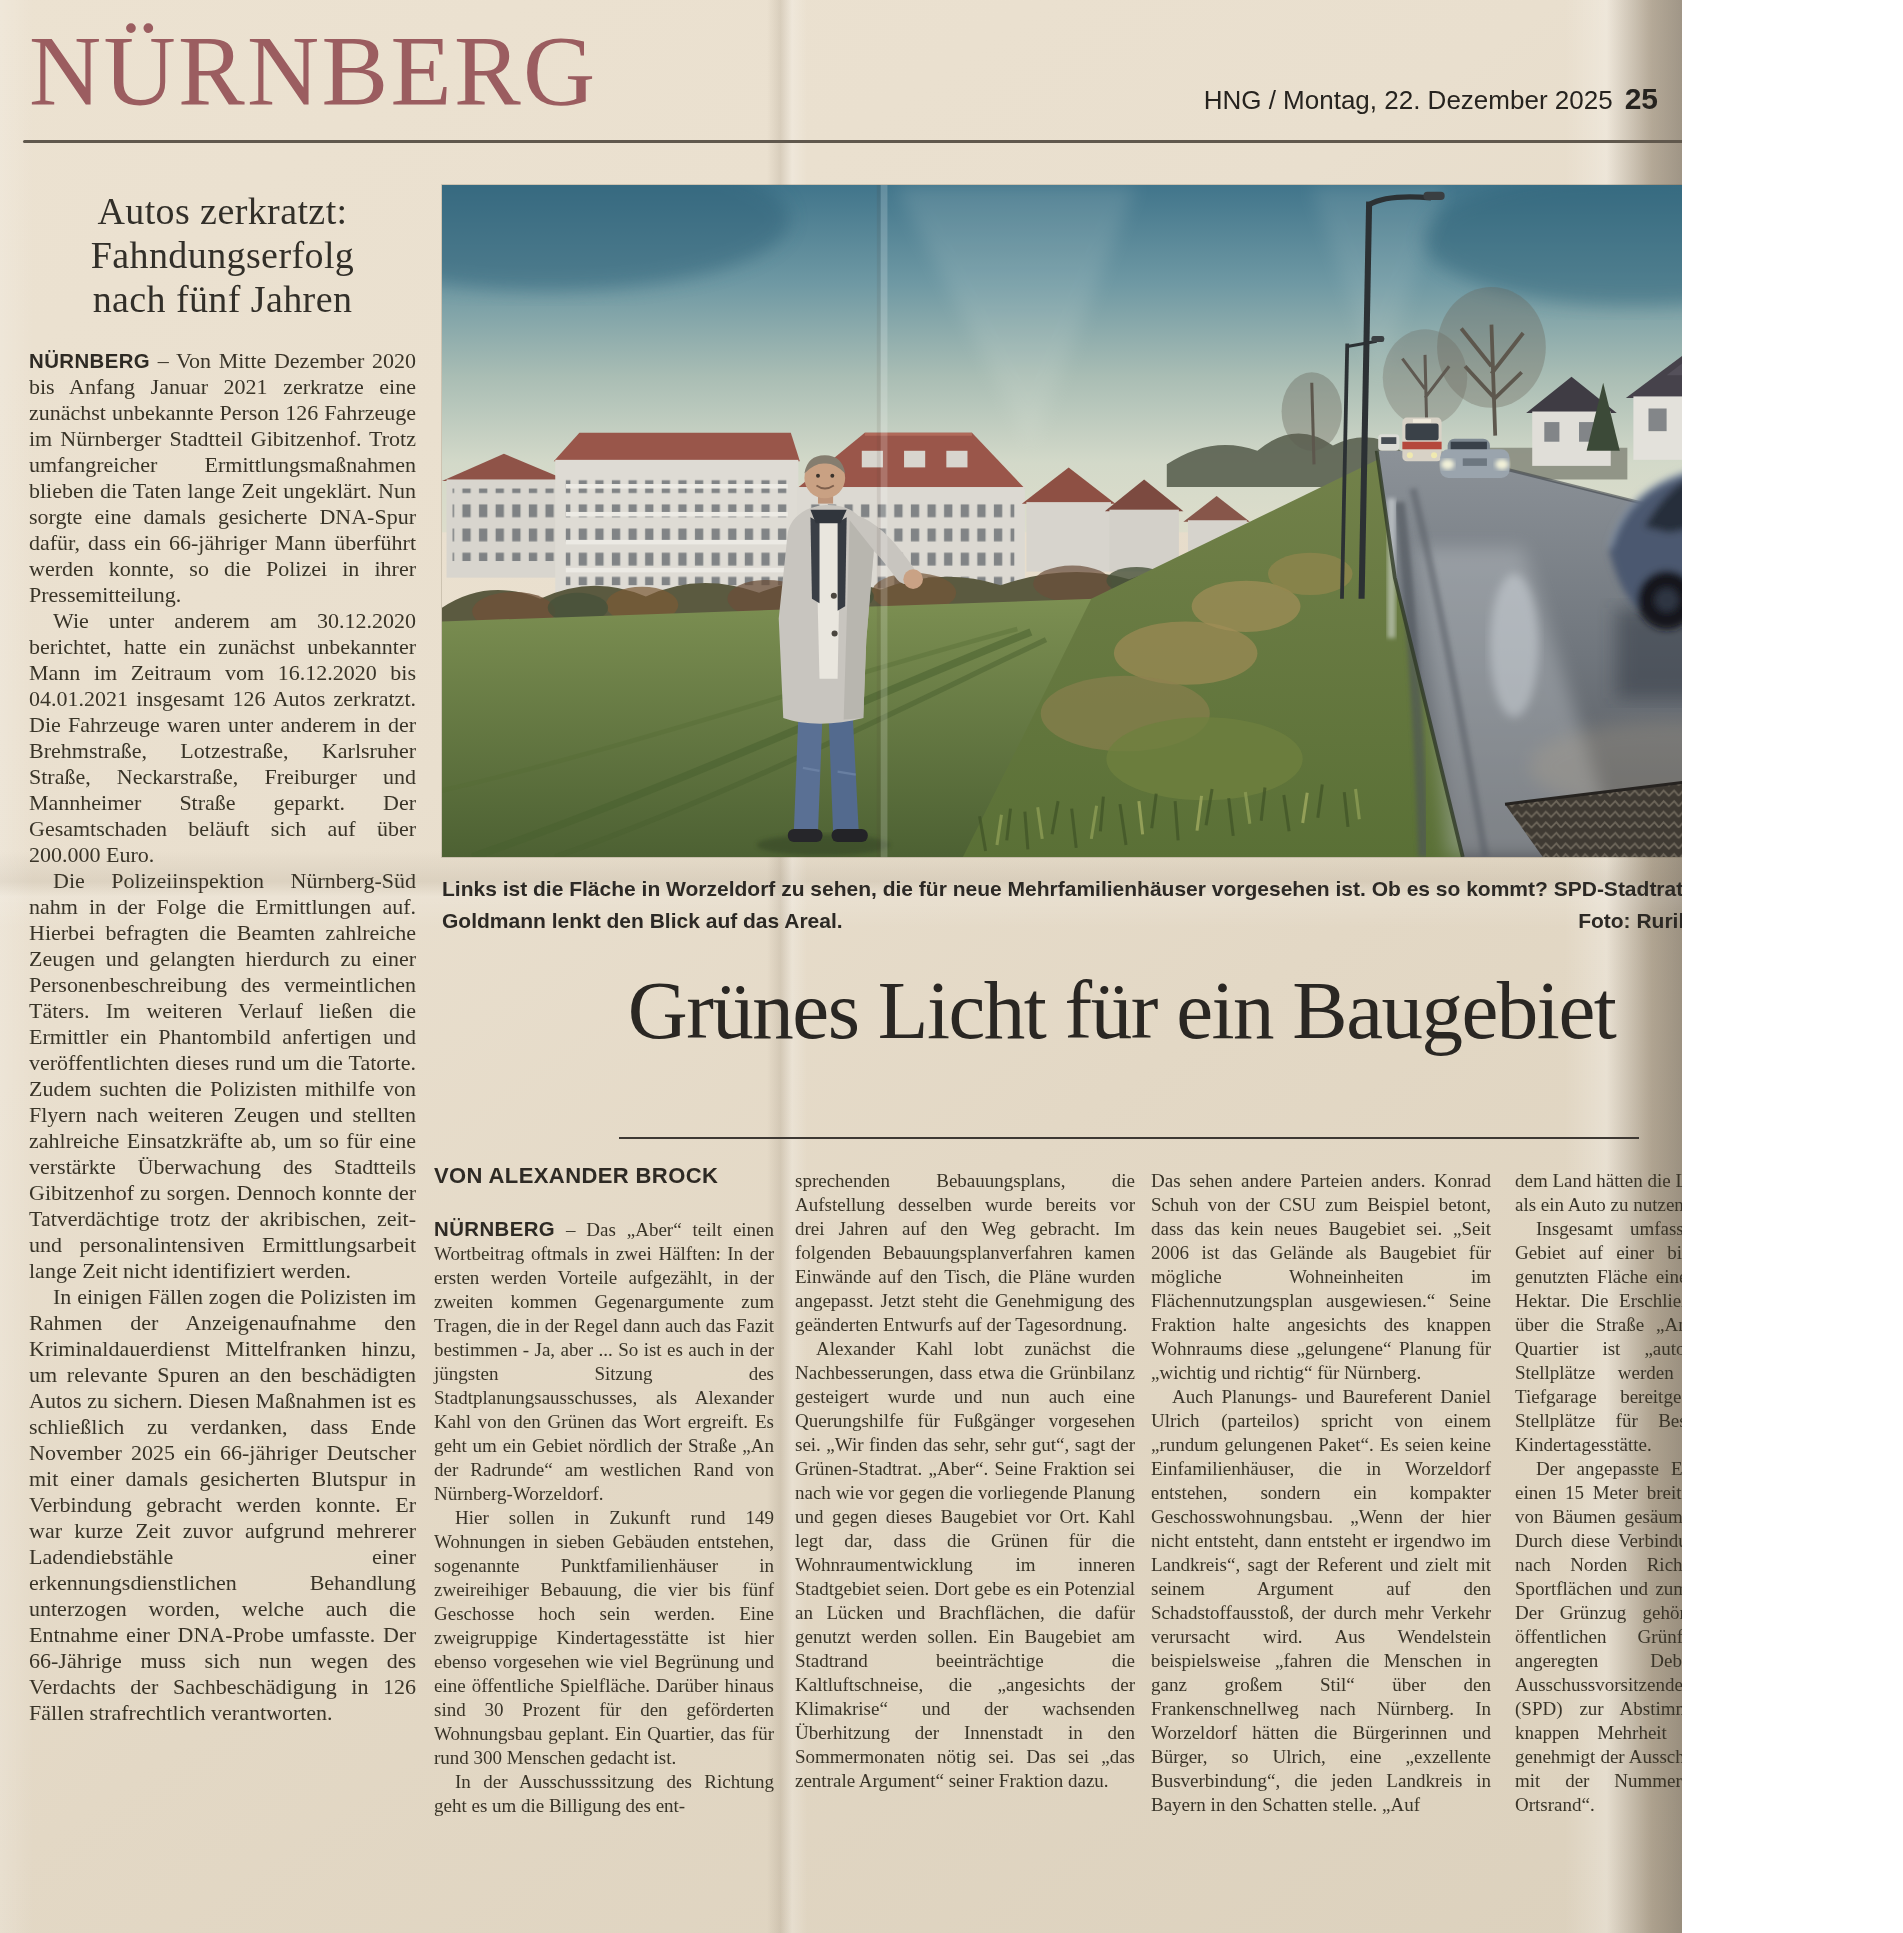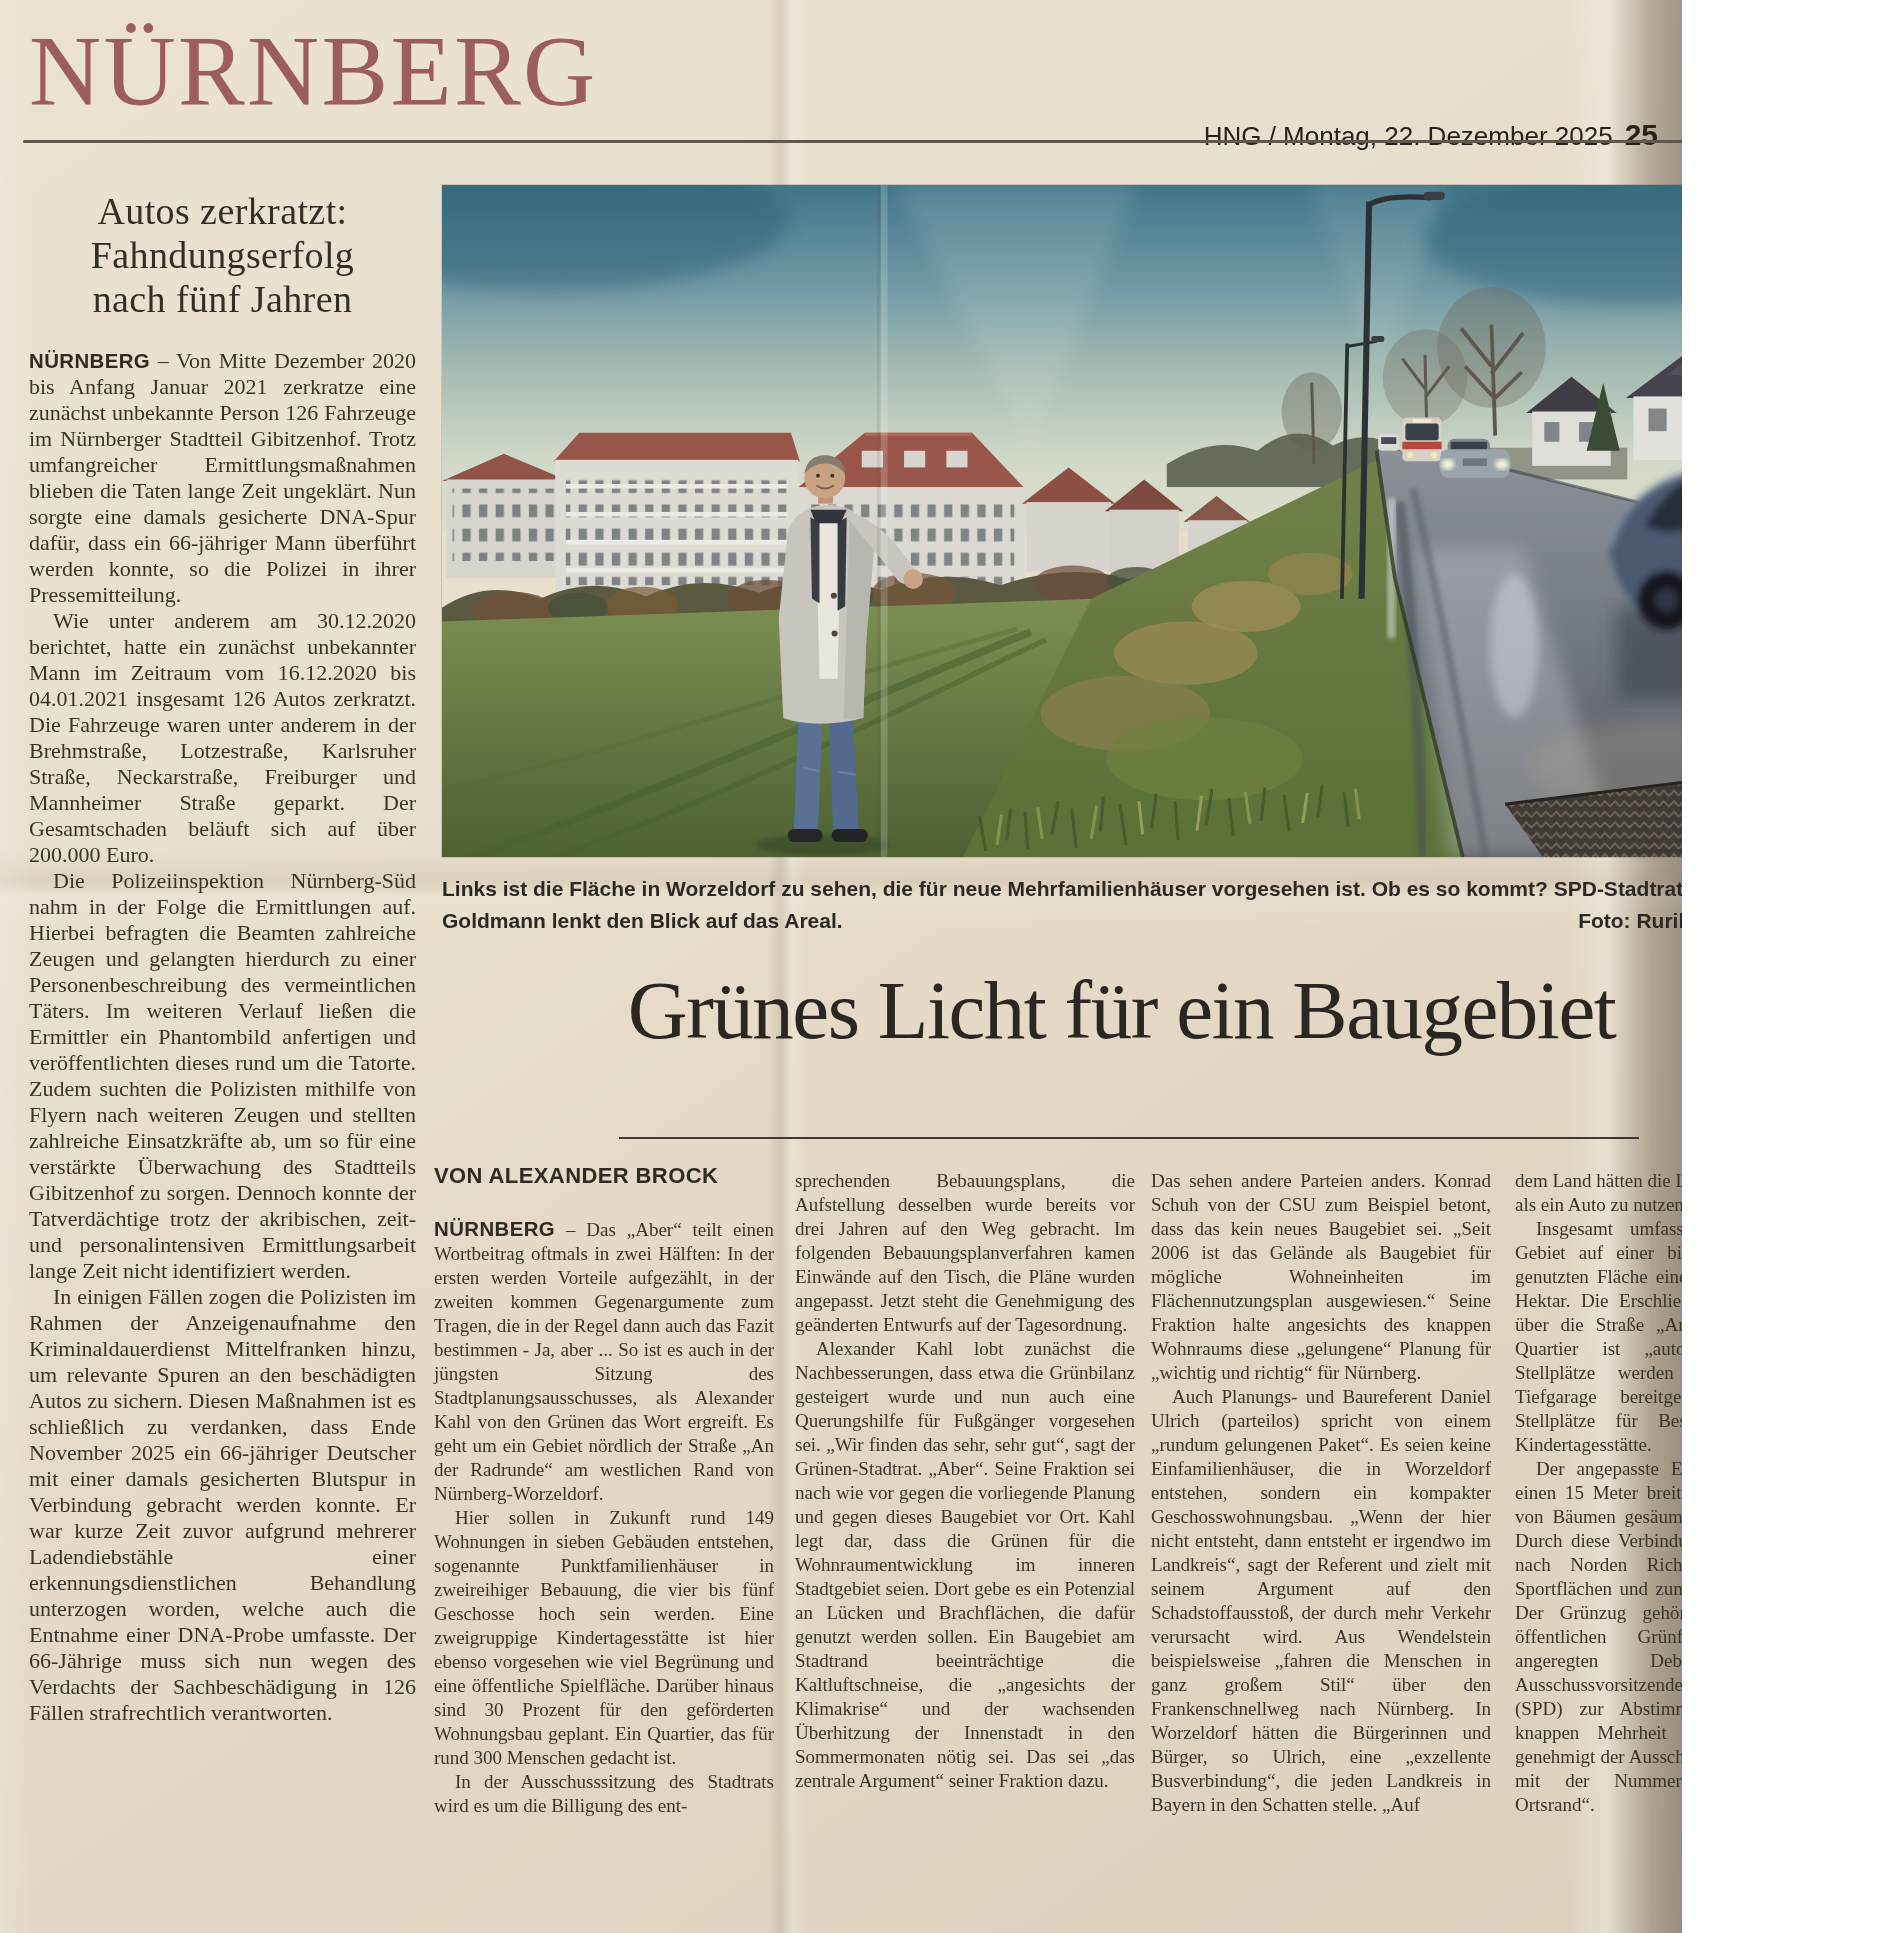--- a/index.html
+++ b/index.html
@@ -11,21 +11,21 @@
       linear-gradient(to right, rgba(0,0,0,0) 45.6%, rgba(108,94,74,.14) 46.4%, rgba(255,255,255,.22) 47.1%, rgba(0,0,0,0) 48%),
       linear-gradient(to bottom, rgba(0,0,0,0) 44%, rgba(108,94,74,.10) 45.6%, rgba(255,255,255,.14) 46.4%, rgba(0,0,0,0) 48%),
       linear-gradient(to right, rgba(0,0,0,0) 93%, rgba(255,255,255,.25) 95.5%, rgba(96,82,64,.38) 98.2%, rgba(60,50,38,.42) 100%),
       linear-gradient(145deg,#ece2d1 0%,#e9dfce 35%,#e3d8c5 60%,#dcd1bd 100%);}
   .abs{position:absolute;}
 
   
   #masthead{left:29px;top:21px;font-family:"Liberation Serif",serif;
     font-size:100px;line-height:1;color:#9b5d60;letter-spacing:2.3px;font-weight:400;}
   #header-right{right:24px;top:82px;font-family:"Liberation Sans",sans-serif;
-    font-size:26px;color:#26231f;display:flex;align-items:baseline;gap:12px;margin-top:36px;}
+    font-size:26px;color:#26231f;display:flex;align-items:baseline;gap:12px;}
   #header-right .pageno{font-size:30px;font-weight:bold;}
   #header-rule{left:22.7px;top:140px;width:1859px;height:3px;background:#60584d;border-radius:1.5px;}
 
   
   #left-art{left:29px;top:189px;width:387px;}
   #left-title{font-size:38px;line-height:44px;text-align:center;color:#322f29;
     font-weight:400;letter-spacing:0.4px;margin-bottom:27px;}
   #left-body{font-size:22px;line-height:26px;text-align:justify;color:#393428;}
   #left-body p{margin:0;}
   #left-body p + p{text-indent:24px;}
@@ -323,21 +323,21 @@
   <div class="abs" id="caption-wrap">
     <span>Links ist die Fläche in Worzeldorf zu sehen, die für neue Mehrfamilienhäuser vorgesehen ist. Ob es so kommt? SPD-Stadtrat Dieter Goldmann lenkt den Blick auf das Areal.</span>
     <span id="caption-credit">Foto: Rurik Schnackig</span>
   </div>
   <div class="abs" id="kicker-rule"></div>
   <div class="abs" id="byline">VON ALEXANDER BROCK</div>
 
   <div class="abs col" id="col1">
     <p><span class="loc">NÜRNBERG</span>&nbsp;<span>– </span><span>Das „Aber“ teilt einen Wortbeitrag oftmals in zwei Hälften: In der ersten werden Vorteile aufgezählt, in der zweiten kommen Gegenargumente zum Tragen, die in der Regel dann auch das Fazit bestimmen - Ja, aber ... So ist es auch in der jüngsten Sitzung des Stadtplanungsausschusses, als Alexander Kahl von den Grünen das Wort ergreift. Es geht um ein Gebiet nördlich der Straße „An der Radrunde“ am westlichen Rand von Nürnberg-Worzeldorf.</span></p>
     <p>Hier sollen in Zukunft rund 149 Wohnungen in sieben Gebäuden entstehen, sogenannte Punktfamilienhäuser in zweireihiger Bebauung, die vier bis fünf Geschosse hoch sein werden. Eine zweigruppige Kindertagesstätte ist hier ebenso vorgesehen wie viel Begrünung und eine öffentliche Spielfläche. Darüber hinaus sind 30 Prozent für den geförderten Wohnungsbau geplant. Ein Quartier, das für rund 300 Menschen gedacht ist.</p>
-    <p>In der Ausschusssitzung des Stadtrats wird es um die Billigung des ent-</p>
+    <p>In der Ausschusssitzung des Richtung geht es um die Billigung des ent-</p>
   </div>
   <div class="abs col" id="col2">
     <p>sprechenden Bebauungsplans, die Aufstellung desselben wurde bereits vor drei Jahren auf den Weg gebracht. Im folgenden Bebauungsplanverfahren kamen Einwände auf den Tisch, die Pläne wurden angepasst. Jetzt steht die Genehmigung des geänderten Entwurfs auf der Tagesordnung.</p>
     <p>Alexander Kahl lobt zunächst die Nachbesserungen, dass etwa die Grünbilanz gesteigert wurde und nun auch eine Querungshilfe für Fußgänger vorgesehen sei. „Wir finden das sehr, sehr gut“, sagt der Grünen-Stadtrat. „Aber“. Seine Fraktion sei nach wie vor gegen die vorliegende Planung und gegen dieses Baugebiet vor Ort. Kahl legt dar, dass die Grünen für die Wohnraumentwicklung im inneren Stadtgebiet seien. Dort gebe es ein Potenzial an Lücken und Brachflächen, die dafür genutzt werden sollen. Ein Baugebiet am Stadtrand beeinträchtige die Kaltluftschneise, die „angesichts der Klimakrise“ und der wachsenden Überhitzung der Innenstadt in den Sommermonaten nötig sei. Das sei „das zentrale Argument“ seiner Fraktion dazu.</p>
   </div>
   <div class="abs col" id="col3">
     <p>Das sehen andere Parteien anders. Konrad Schuh von der CSU zum Beispiel betont, dass das kein neues Baugebiet sei. „Seit 2006 ist das Gelände als Baugebiet für mögliche Wohneinheiten im Flächennutzungsplan ausgewiesen.“ Seine Fraktion halte angesichts des knappen Wohnraums diese „gelungene“ Planung für „wichtig und richtig“ für Nürnberg.</p>
     <p>Auch Planungs- und Baureferent Daniel Ulrich (parteilos) spricht von einem „rundum gelungenen Paket“. Es seien keine Einfamilienhäuser, die in Worzeldorf entstehen, sondern ein kompakter Geschosswohnungsbau. „Wenn der hier nicht entsteht, dann entsteht er irgendwo im Landkreis“, sagt der Referent und zielt mit seinem Argument auf den Schadstoffausstoß, der durch mehr Verkehr verursacht wird. Aus Wendelstein beispielsweise „fahren die Menschen in ganz großem Stil“ über den Frankenschnellweg nach Nürnberg. In Worzeldorf hätten die Bürgerinnen und Bürger, so Ulrich, eine „exzellente Busverbindung“, die jeden Landkreis in Bayern in den Schatten stelle. „Auf</p>
   </div>
   <div class="abs col" id="col4">

